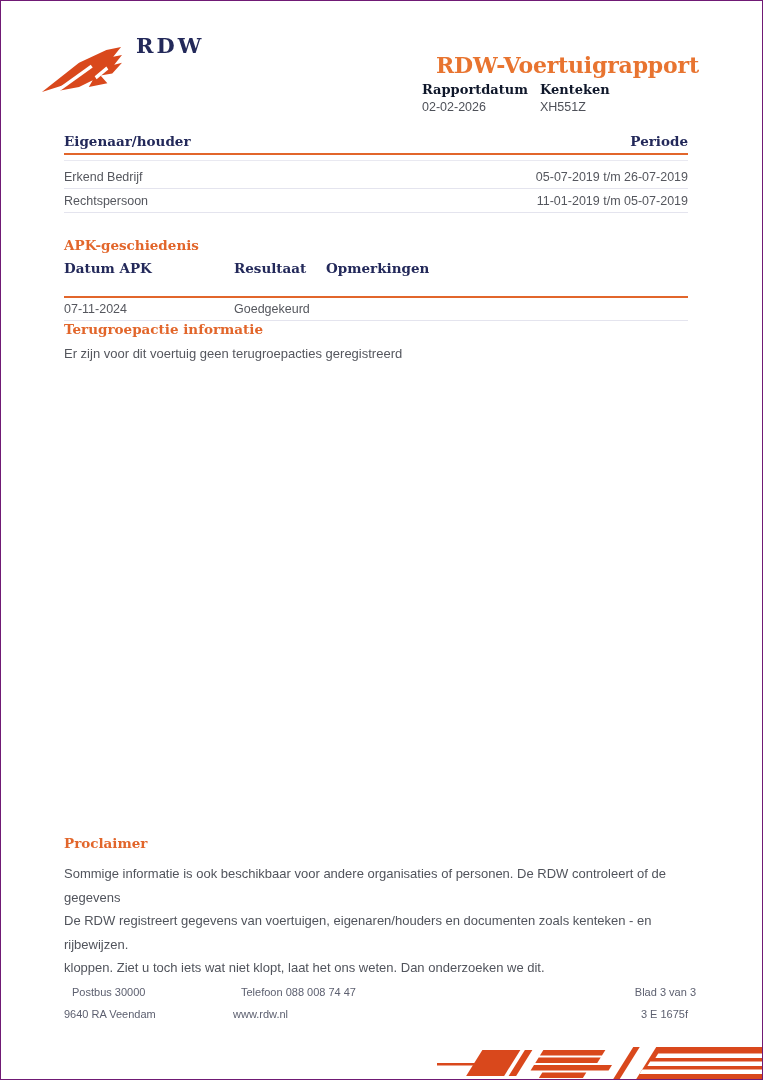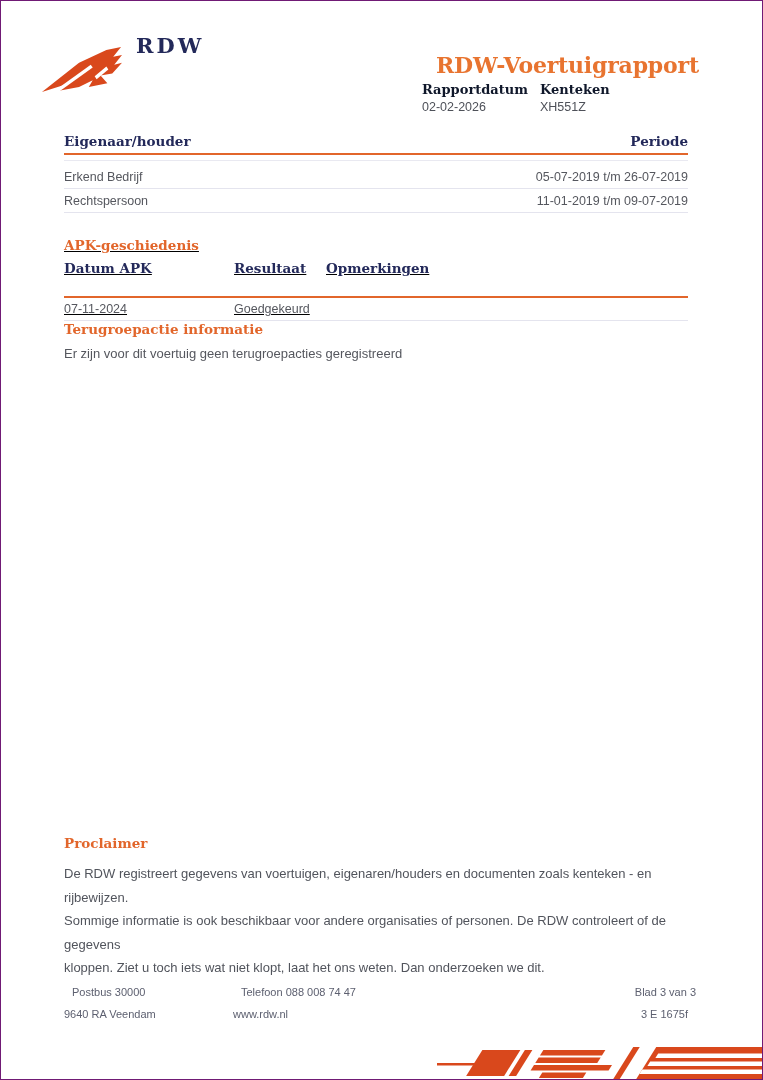--- a/index.html
+++ b/index.html
@@ -105,26 +105,26 @@
       <span class="h slab">Periode</span>
     </div>
     <div class="thin-line"></div>
     <div class="owner-rows">
       <div class="data-row">
         <span>Erkend Bedrijf</span>
         <span>05-07-2019 t/m 26-07-2019</span>
       </div>
       <div class="data-row">
         <span>Rechtspersoon</span>
-        <span>11-01-2019 t/m 09-07-2019</span>
+        <span>11-01-2019 t/m 05-07-2019</span>
       </div>
     </div>
   </div>
 
-  <div class="content" style="top:236px;text-decoration:underline;">
+  <div class="content" style="top:236px;">
     <div class="orange-title slab">APK-geschiedenis</div>
     <div class="apk-grid head">
       <span class="slab">Datum APK</span>
       <span class="slab">Resultaat</span>
       <span class="slab">Opmerkingen</span>
     </div>
     <div class="apk-grid row">
       <span>07-11-2024</span>
       <span>Goedgekeurd</span>
       <span></span>
@@ -132,22 +132,22 @@
   </div>
 
   <div class="content" style="top:320px;">
     <div class="orange-title slab">Terugroepactie informatie</div>
     <div class="body-text" style="margin-top:7px;">Er zijn voor dit voertuig geen terugroepacties geregistreerd</div>
   </div>
 
   <div class="content" style="top:834px;">
     <div class="orange-title slab">Proclaimer</div>
     <div class="proclaimer-lines">
+      <div>Sommige informatie is ook beschikbaar voor andere organisaties of personen. De RDW controleert of de gegevens</div>
       <div>De RDW registreert gegevens van voertuigen, eigenaren/houders en documenten zoals kenteken - en rijbewijzen.</div>
-      <div>Sommige informatie is ook beschikbaar voor andere organisaties of personen. De RDW controleert of de gegevens</div>
       <div>kloppen. Ziet u toch iets wat niet klopt, laat het ons weten. Dan onderzoeken we dit.</div>
     </div>
   </div>
 
   <div class="footer-row" style="top:985px;margin-left:8px;">
     <span class="c1">Postbus 30000</span>
     <span class="c2">Telefoon 088 008 74 47</span>
     <span class="c3">Blad 3 van 3</span>
   </div>
   <div class="footer-row" style="top:1007px;">

